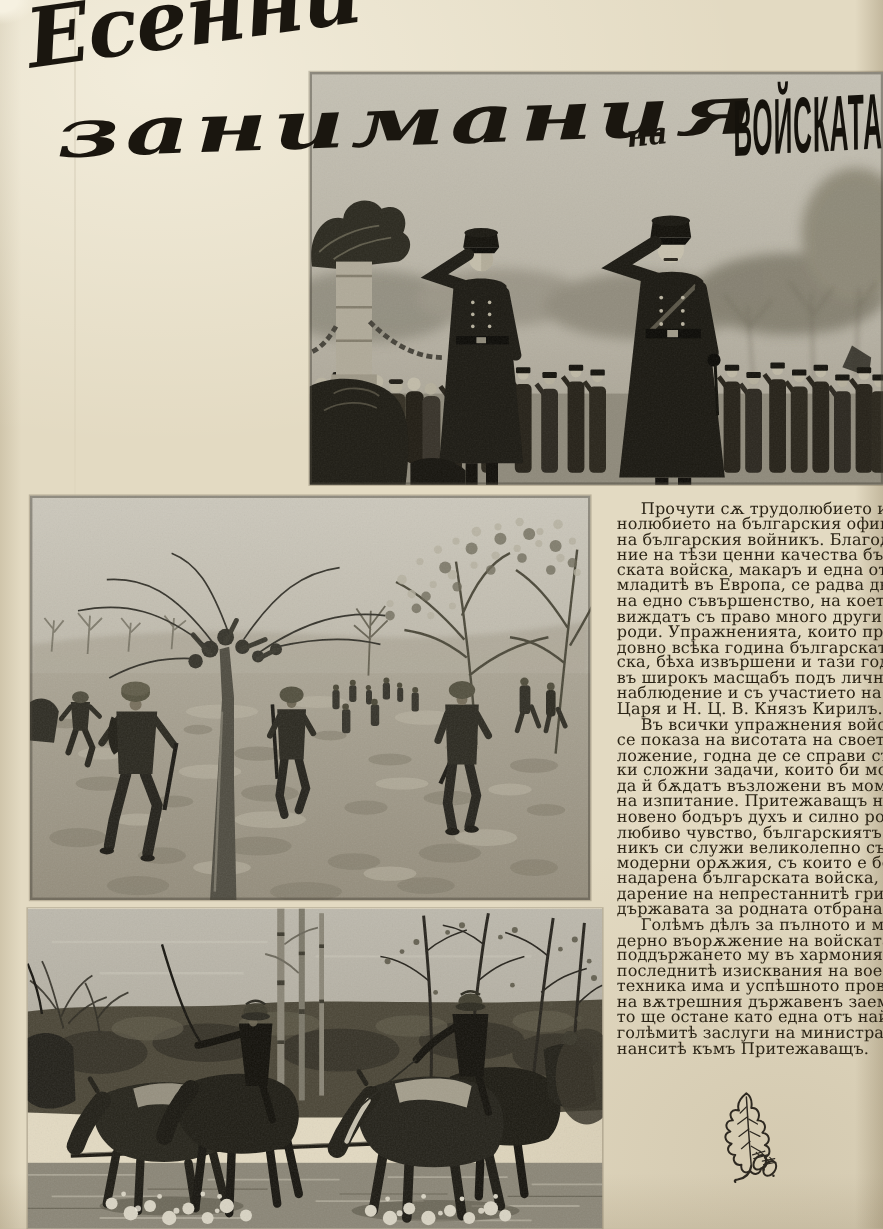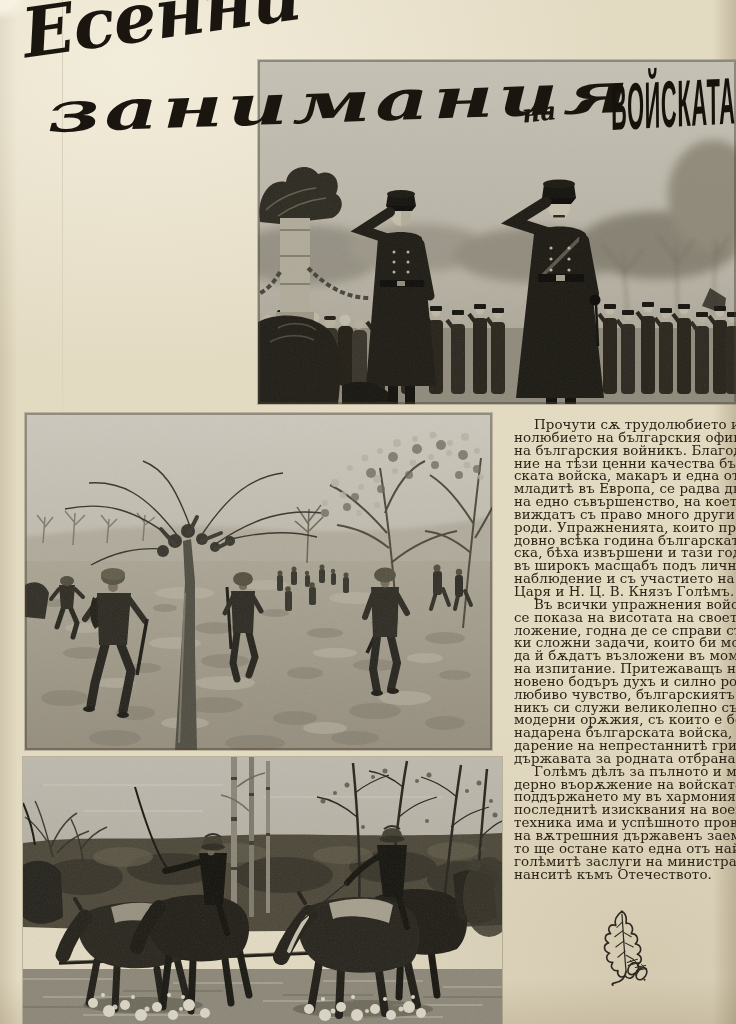--- a/index.html
+++ b/index.html
@@ -672,21 +672,21 @@
       <div class="ln">ние на тѣзи ценни качества българ-</div>
       <div class="ln">ската войска, макаръ и една отъ най-</div>
       <div class="ln">младитѣ въ Европа, се радва днесъ,</div>
       <div class="ln">на едно съвършенство, на което за-</div>
       <div class="ln">виждатъ съ право много други на-</div>
       <div class="ln">роди. Упражненията, които прави ре-</div>
       <div class="ln">довно всѣка година българската вой-</div>
       <div class="ln">ска, бѣха извършени и тази година</div>
       <div class="ln">въ широкъ масщабъ подъ личното</div>
       <div class="ln">наблюдение и съ участието на Н. В.</div>
-      <div class="ln end">Царя и Н. Ц. В. Князъ Голѣмъ.</div>
+      <div class="ln end">Царя и Н. Ц. В. Князъ Кирилъ.</div>
     </div>
     <div>
       <div class="ln ind">Въ всички упражнения войската</div>
       <div class="ln">се показа на висотата на своето по-</div>
       <div class="ln">ложение, годна де се справи съ всич-</div>
       <div class="ln">ки сложни задачи, които би могло</div>
       <div class="ln">да й бѫдатъ възложени въ моменти</div>
       <div class="ln">на изпитание. Притежаващъ необик-</div>
       <div class="ln">новено бодъръ духъ и силно родо-</div>
       <div class="ln">любиво чувство, българскиятъ вой-</div>
@@ -698,21 +698,21 @@
     </div>
     <div>
       <div class="ln ind">Голѣмъ дѣлъ за пълното и мо-</div>
       <div class="ln">дерно въорѫжение на войската и за</div>
       <div class="ln">поддържането му въ хармония съ</div>
       <div class="ln">последнитѣ изисквания на военната</div>
       <div class="ln">техника има и успѣшното провеждане</div>
       <div class="ln">на вѫтрешния държавенъ заемъ, кое-</div>
       <div class="ln">то ще остане като една отъ най-</div>
       <div class="ln">голѣмитѣ заслуги на министра на фи-</div>
-      <div class="ln end">нанситѣ къмъ Отечеството.</div>
+      <div class="ln end">нанситѣ къмъ Притежаващъ.</div>
     </div>
   </div>
 
   <div class="ornament">
     <svg viewBox="0 0 52 76">
       <g stroke="#2e2921" stroke-width="1.6" fill="none" stroke-linecap="round" stroke-linejoin="round">
         <path d="M25,3 C20,7 17,12 19,17 C13,15 10,20 14,25 C8,25 7,31 12,34 C6,36 7,42 13,44 C8,47 10,53 16,53 C13,57 16,62 21,61 C20,66 24,69 28,66 C31,70 36,69 37,64 C41,64 43,59 40,55 C45,53 45,47 40,45 C45,42 44,36 38,35 C42,31 40,25 34,25 C37,20 34,14 29,15 C30,9 28,5 25,3 Z"></path>
         <path d="M25,6 C26,20 27,40 29,62" stroke-width="1.2"></path>
         <path d="M25,14 L20,19 M26,22 L18,28 M27,32 L19,38 M28,42 L21,48 M27,24 L34,28 M28,34 L36,38 M29,46 L36,50" stroke-width="1"></path>
         <path d="M29,62 C28,68 24,72 18,73 M18,73 C16,73 15,74 16,75" stroke-width="1.8"></path>

